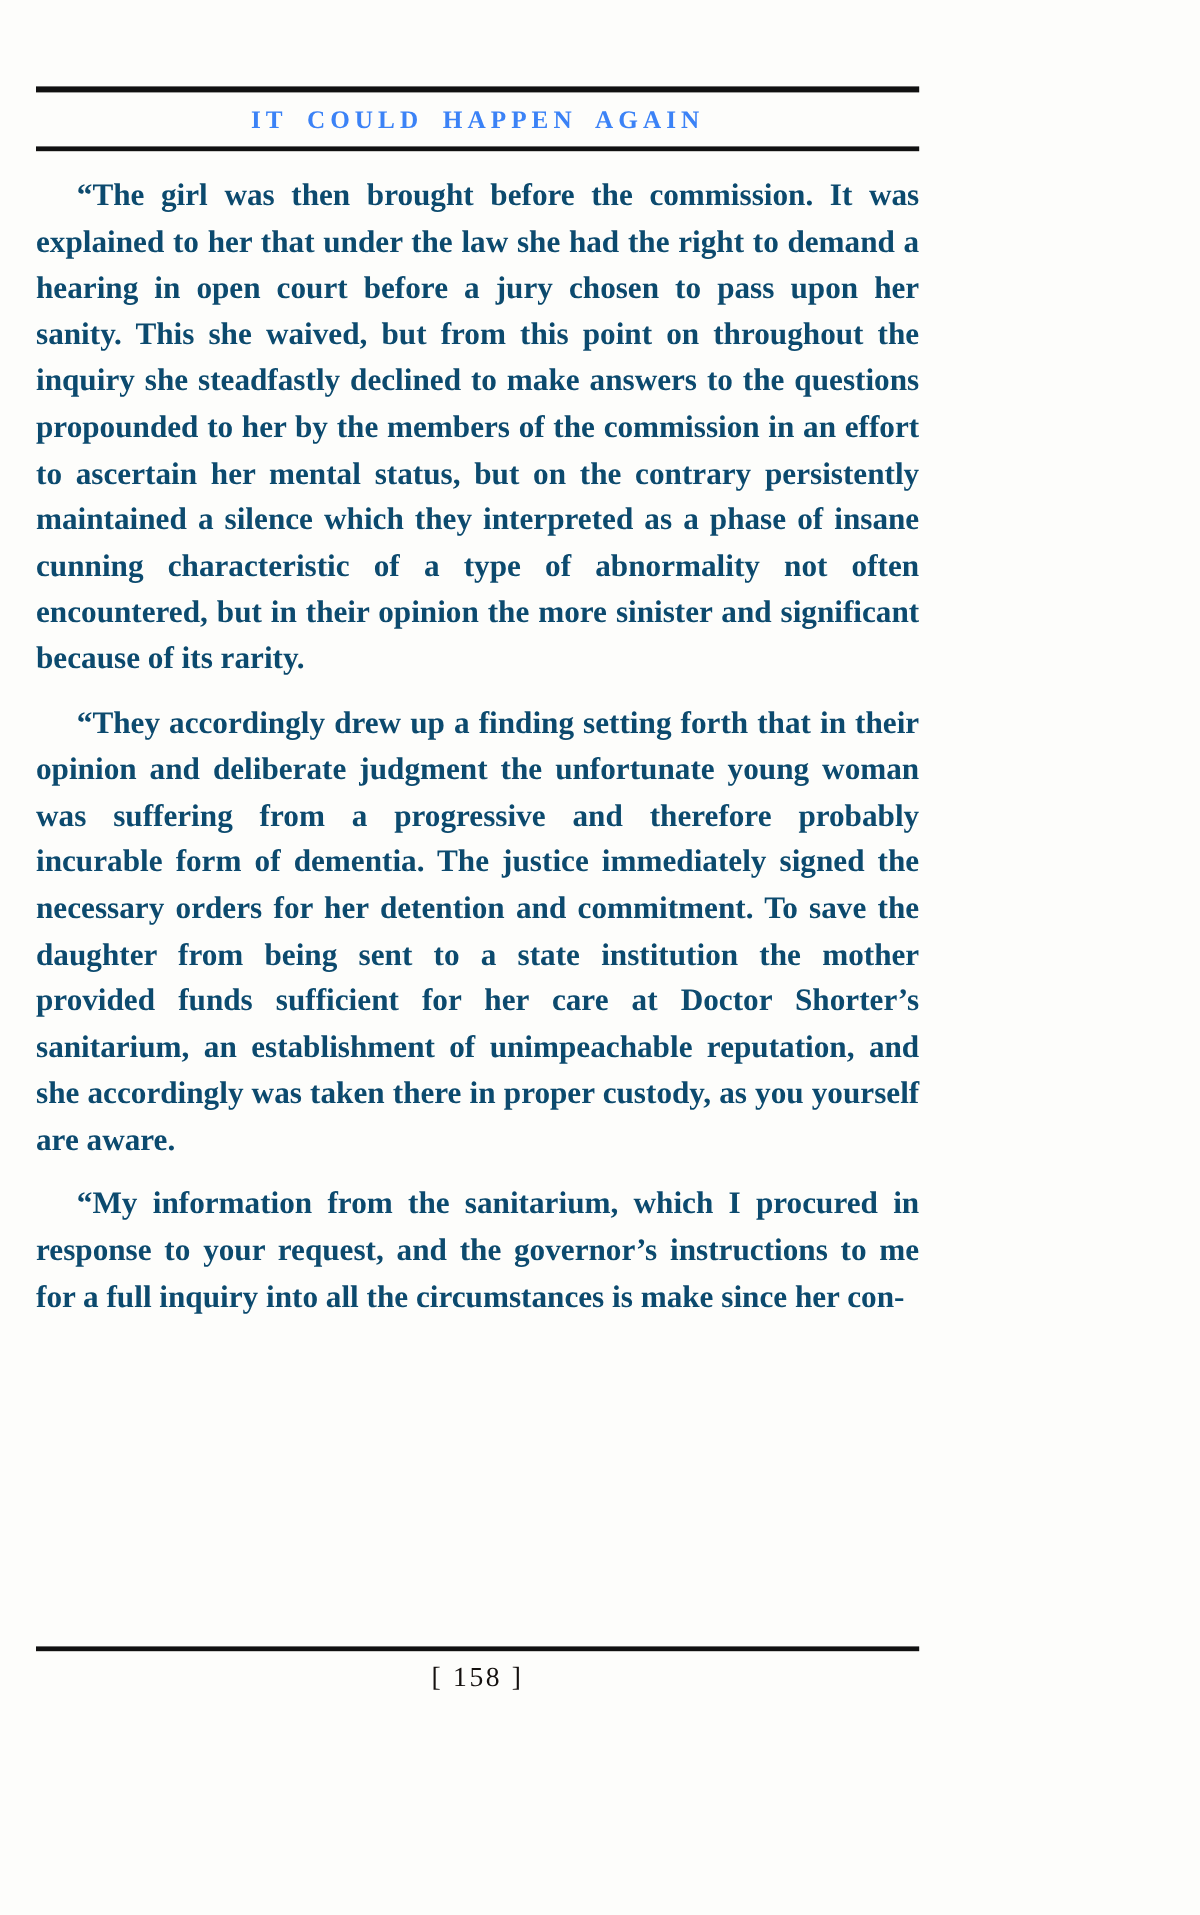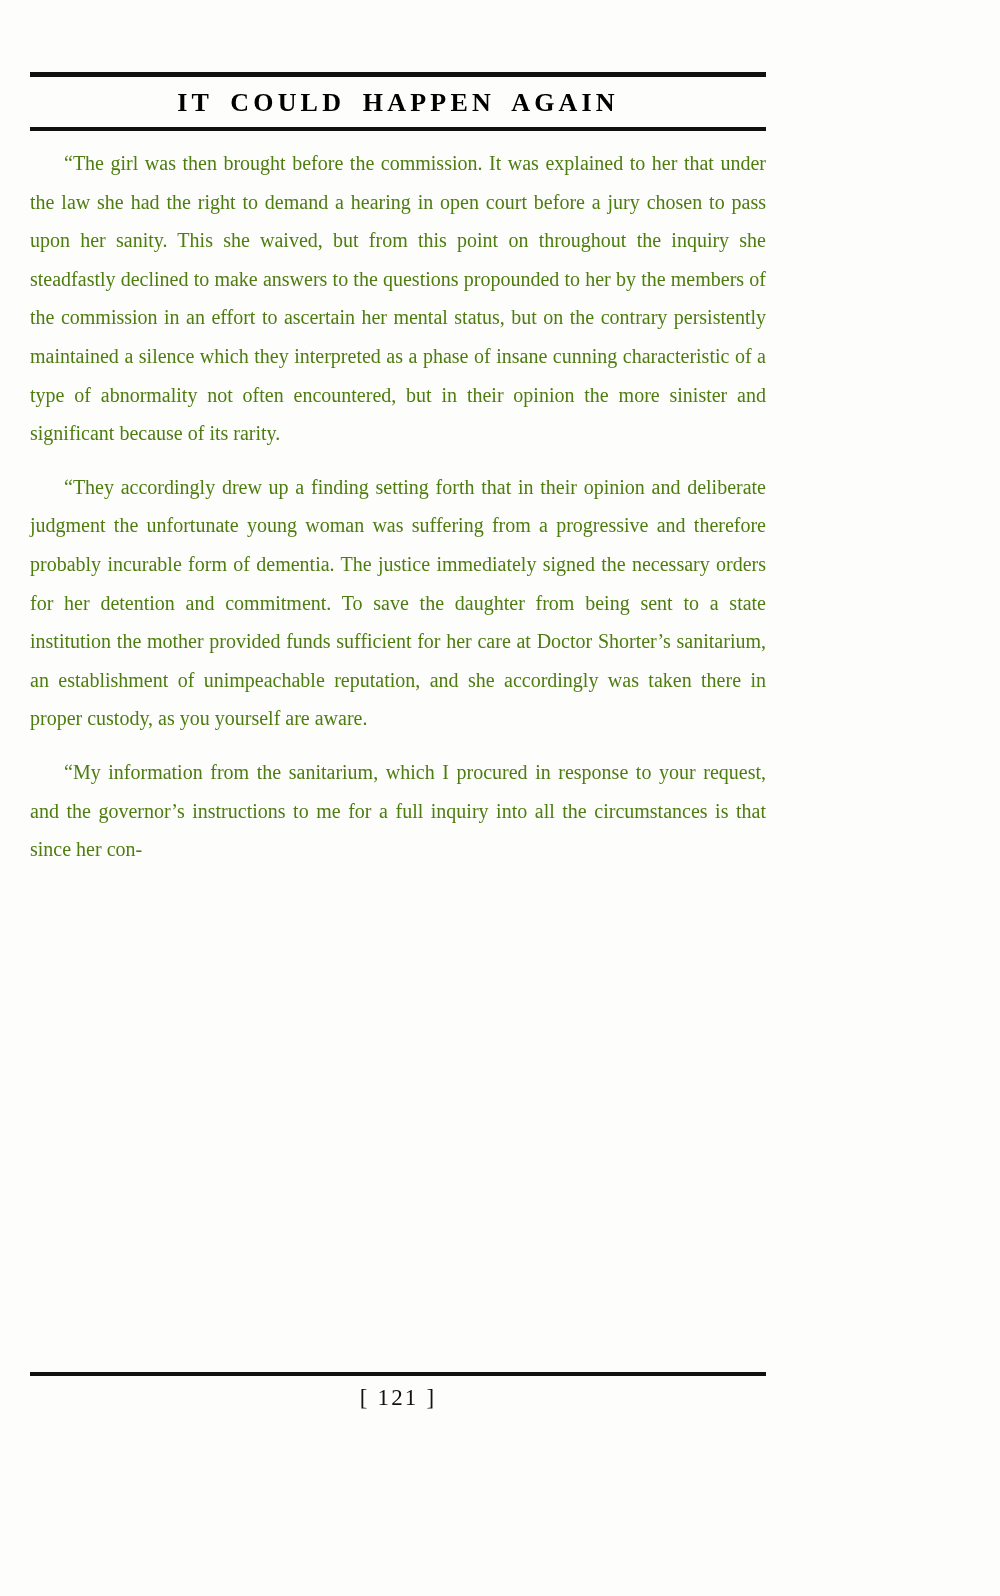--- a/index.html
+++ b/index.html
@@ -37,45 +37,46 @@
     background: #111111;
     width: 100%;
   }
   .rule-medium {
     height: 4px;
     background: #111111;
     width: 100%;
   }
   .running-head {
     text-align: center;
-    font-size: 26px;
+    font-size: 21px;
     letter-spacing: 4.2px;
     font-weight: 700;
     padding: 11px 0 9px 0;
     word-spacing: 7px;
-    color: #000000;
+    color: #3b82f6;
     font-family: "Liberation Serif", serif;
   }
 
   
   .body-col {
     position: absolute;
     left: 30px;
     top: 144px;
     width: 736px;
   }
   p.para {
     margin: 0;
-    font-size: 20px;
+    font-size: 26px;
     line-height: 38.6px;
     text-align: justify;
     text-justify: inter-word;
     text-indent: 34px;
-    color: #4d7c0f;
+    color: #0c4a6e;
     font-family: "Liberation Serif", serif;
+    font-weight: bold;
     -webkit-font-smoothing: antialiased;
   }
   p.para + p.para {
     margin-top: 15px;
   }
   
   p.para:last-child {
     text-align: left;
   }
   p.para.justify-all {
@@ -105,21 +106,21 @@
 
   <div class="header-block">
     <div class="rule-thick"></div>
     <div class="running-head">IT COULD HAPPEN AGAIN</div>
     <div class="rule-medium"></div>
   </div>
 
   <div class="body-col">
     <p class="para justify-all">“The girl was then brought before the commission.  It was explained to her that under the law she had the right to demand a hearing in open court before a jury chosen to pass upon her sanity.  This she waived, but from this point on throughout the inquiry she steadfastly declined to make answers to the questions propounded to her by the members of the commission in an effort to ascertain her mental status, but on the contrary persistently maintained a silence which they interpreted as a phase of insane cunning characteristic of a type of abnormality not often encountered, but in their opinion the more sinister and significant because of its rarity.</p>
     <p class="para justify-all">“They accordingly drew up a finding setting forth that in their opinion and deliberate judgment the unfortunate young woman was suffering from a progressive and therefore probably incurable form of dementia.  The justice immediately signed the necessary orders for her detention and commitment.  To save the daughter from being sent to a state institution the mother provided funds sufficient for her care at Doctor Shorter’s sanitarium, an establishment of unimpeachable reputation, and she accordingly was taken there in proper custody, as you yourself are aware.</p>
-    <p class="para justify-all">“My information from the sanitarium, which I procured in response to your request, and the governor’s instructions to me for a full inquiry into all the circumstances is that since her con-</p>
+    <p class="para justify-all">“My information from the sanitarium, which I procured in response to your request, and the governor’s instructions to me for a full inquiry into all the circumstances is make since her con-</p>
   </div>
 
   <div class="footer-block">
     <div class="rule-medium"></div>
-    <div class="folio">[ 121 ]</div>
+    <div class="folio">[ 158 ]</div>
   </div>
 
 </div>
 
 </body></html>

